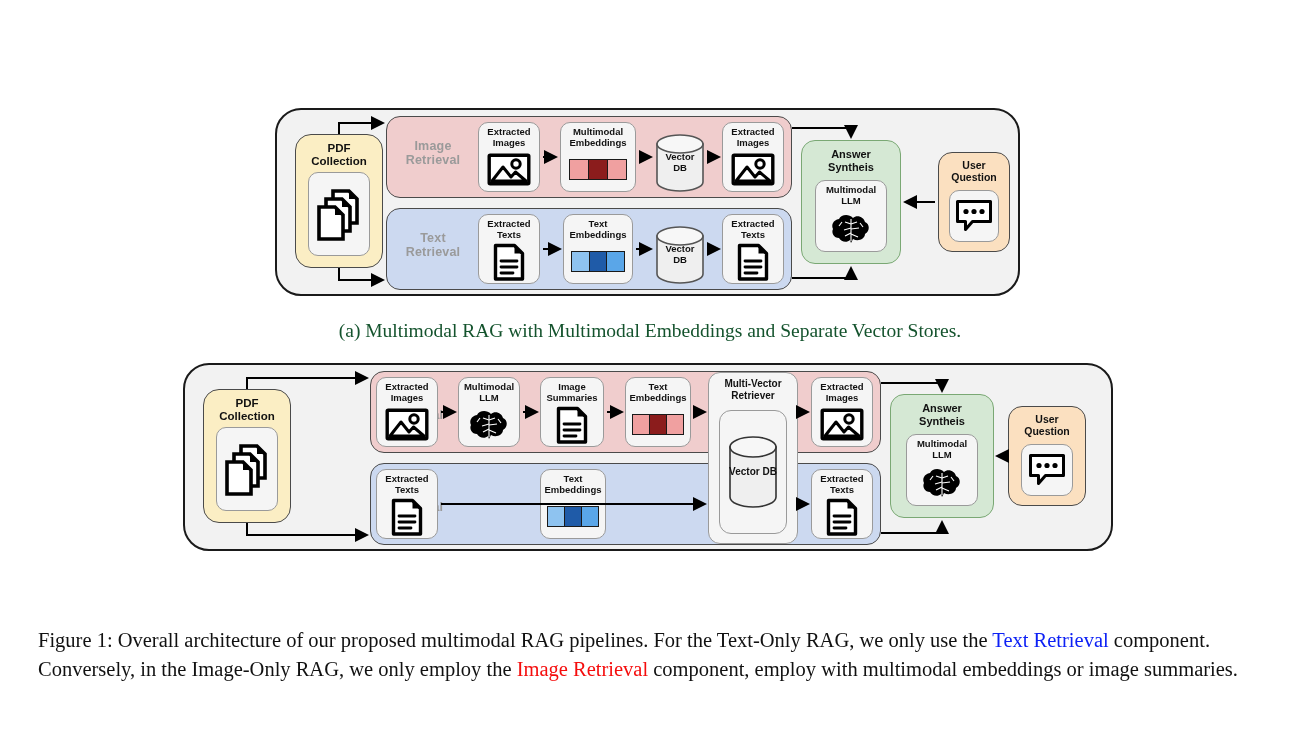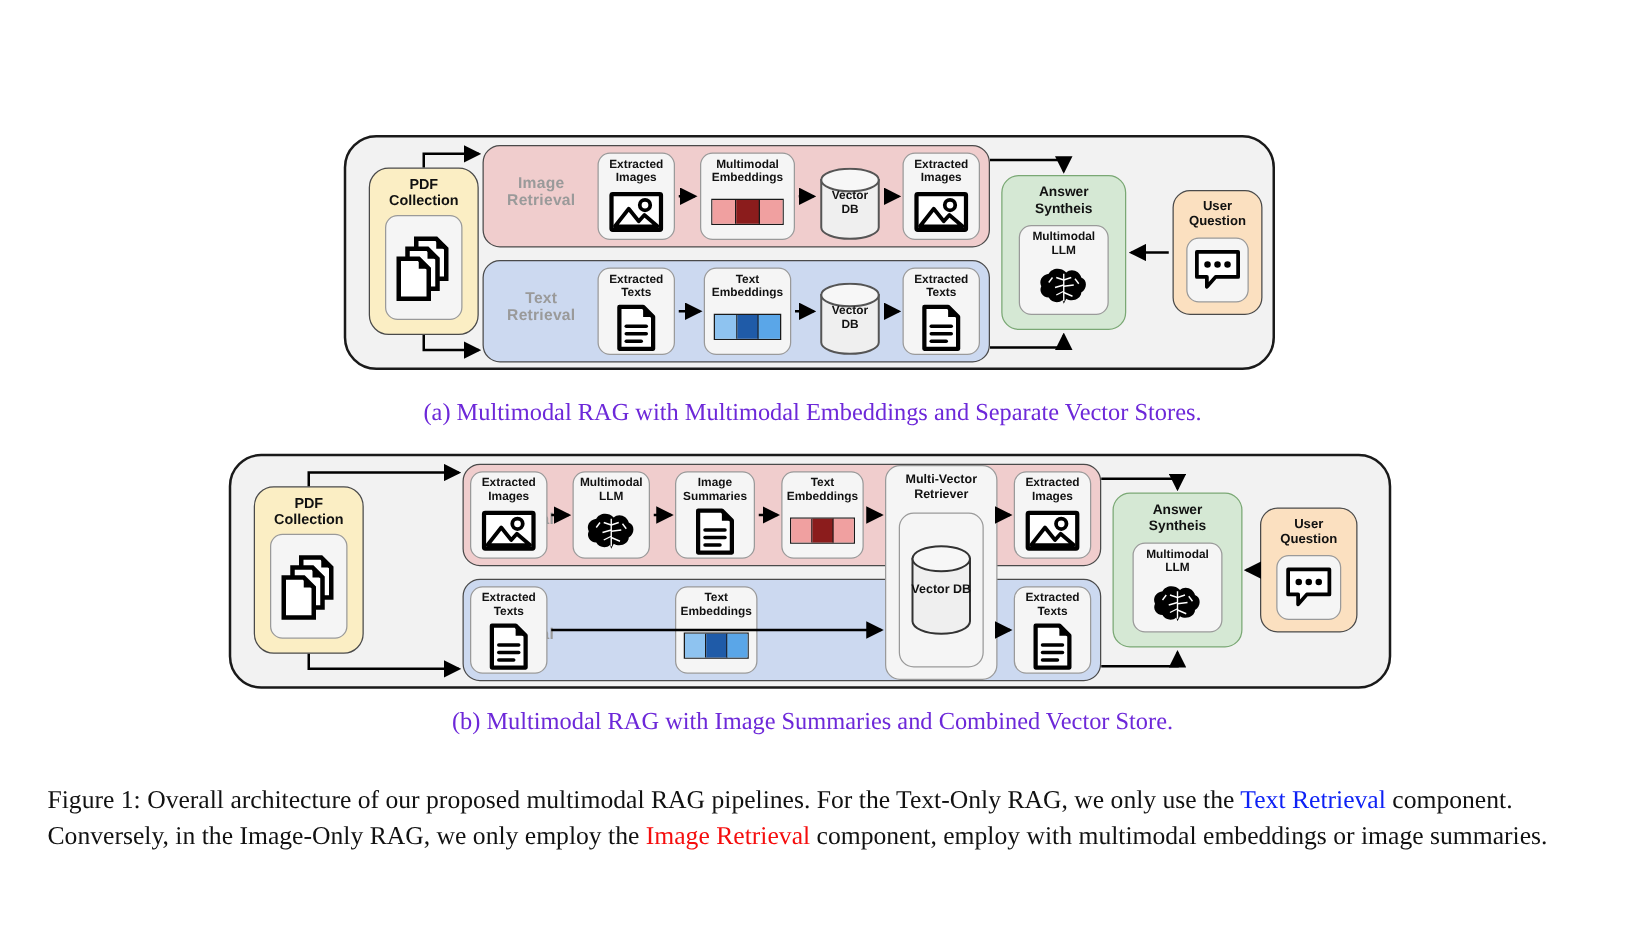--- a/index.html
+++ b/index.html
@@ -57,21 +57,21 @@
   .arrows{position:absolute;left:0;top:0;width:1300px;height:746px;pointer-events:none;}
 
   
   .strip{display:flex;border:1.4px solid #1a1a1a;box-sizing:border-box;}
   .strip span{display:block;height:100%;border-right:1.4px solid #1a1a1a;box-sizing:border-box;}
   .strip span:last-child{border-right:none;}
 
   
   .subcap{
     position:absolute;width:1300px;text-align:center;
-    font-family:"Liberation Serif", serif;font-size:19.5px;color:#6d28d9;
+    font-family:"Liberation Serif", serif;font-size:19.5px;color:#14532d;
   }
   .figcap{
     position:absolute;left:38px;top:626px;width:1228px;
     font-family:"Liberation Serif", serif;font-size:20.5px;line-height:1.42;color:#111;
     text-align:left;
   }
   .blue{color:#0d21f5;}
   .red{color:#f50d0d;}
 </style>
 </head>
@@ -476,19 +476,18 @@
       <path d="M801 504 L808 504"></path>
 
       <path d="M881 383 L942 383 L942 391"></path>
       <path d="M881 533 L942 533 L942 522"></path>
 
       <path d="M1005 456 L997 456"></path>
     </g>
   </svg>
 
   <div class="subcap" style="top:320px;">(a) Multimodal RAG with Multimodal Embeddings and Separate Vector Stores.</div>
-  <div class="subcap" style="top:567px;">(b) Multimodal RAG with Image Summaries and Combined Vector Store.</div>
 
   <div class="figcap">
     <span>Figure 1: Overall architecture of our proposed multimodal RAG pipelines. For the Text-Only RAG, we only use the </span><span class="blue">Text Retrieval</span><span> component. Conversely, in the Image-Only RAG, we only employ the </span><span class="red">Image Retrieval</span><span> component, employ with multimodal embeddings or image summaries.</span>
   </div>
 
 </div>
 
 </body></html>

